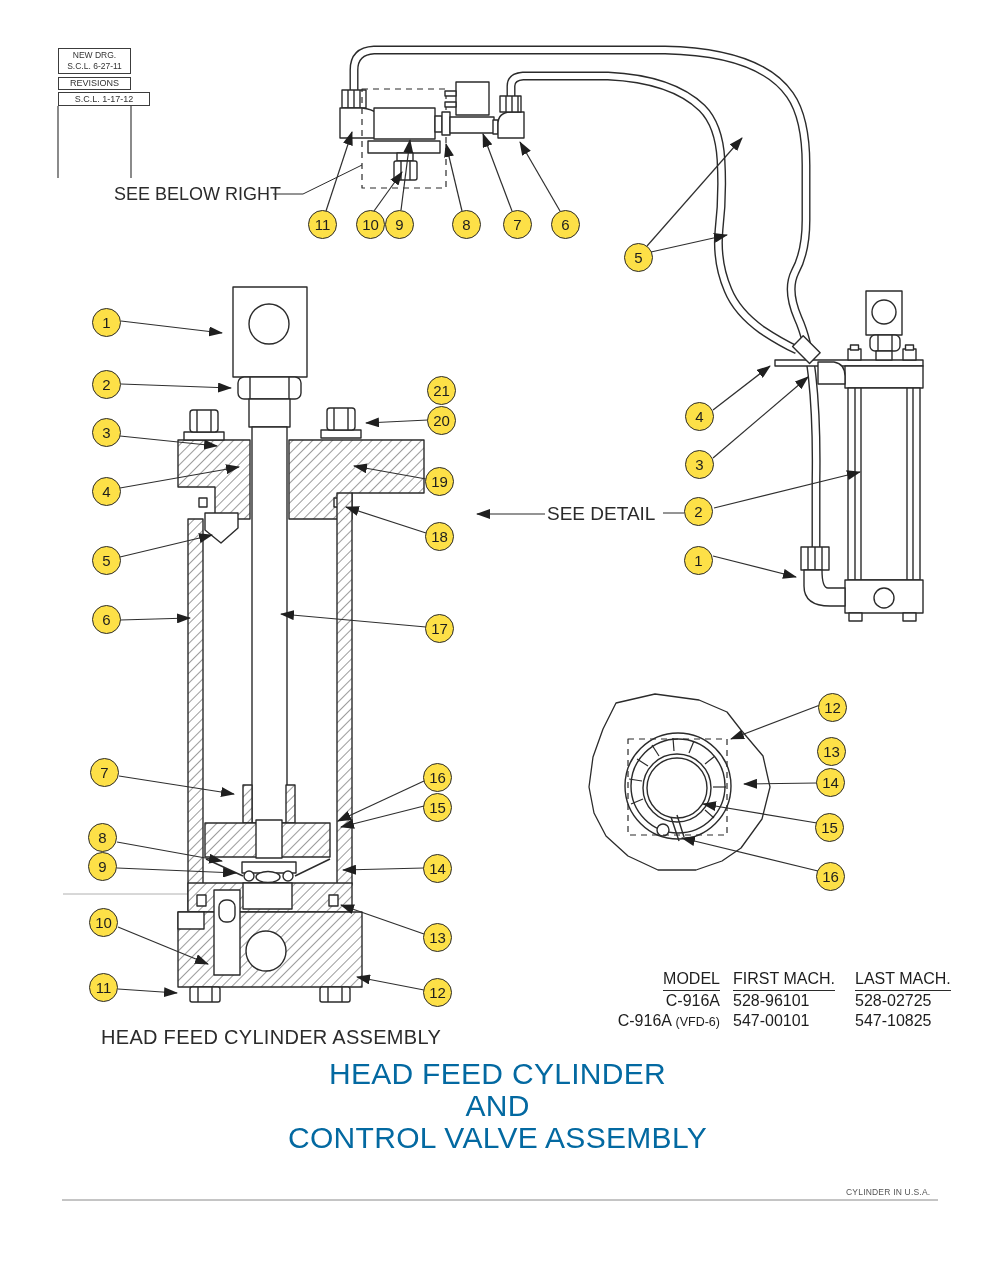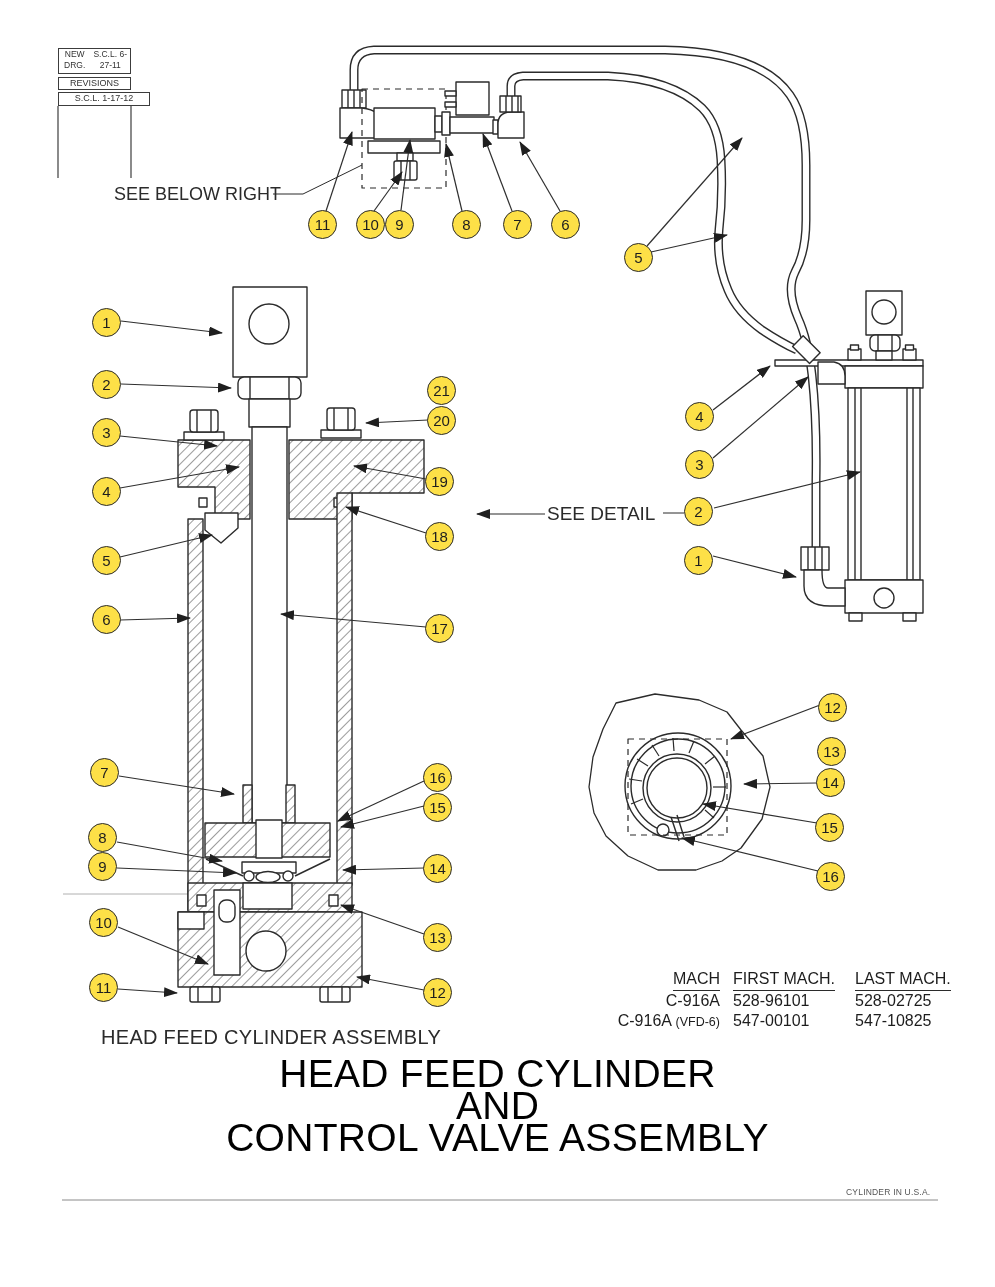--- a/index.html
+++ b/index.html
@@ -4,31 +4,31 @@
 <style>
   html,body{margin:0;padding:0;background:#e9e9e9;}
   #stage{position:relative;width:995px;height:1287px;background:#ffffff;margin:0 auto;
          font-family:"Liberation Sans",sans-serif;color:#222;overflow:hidden;}
   svg.layer{position:absolute;left:0;top:0;}
   .lbl{position:absolute;white-space:nowrap;color:#2b2b2b;}
   .co{position:absolute;width:29px;height:29px;border:1.6px solid #2b2b2b;border-radius:50%;
       background:#fde047;display:flex;align-items:center;justify-content:center;
       font-size:15px;color:#1e1e1e;box-sizing:border-box;z-index:5;}
   .revbox{position:absolute;border:1.2px solid #3c3c3c;box-sizing:border-box;text-align:center;
-      display:flex;justify-content:center;line-height:11px;color:#333;}
+      display:flex;flex-direction:column;justify-content:center;line-height:11px;color:#333;}
   #machtable{position:absolute;left:590px;top:969px;border-collapse:collapse;
       font-size:16px;color:#1d1d1d;table-layout:fixed;z-index:4;}
   #machtable td,#machtable th{padding:0;font-weight:normal;vertical-align:top;line-height:20px;}
   #machtable .c1{width:130px;text-align:right;}
   #machtable .c2{width:122px;text-align:left;padding-left:13px;}
   #machtable .c3{width:108px;text-align:left;}
   #machtable th span{display:inline-block;border-bottom:1.6px solid #2b2b2b;padding-bottom:1px;}
   .vfd{font-size:12.5px;}
   #title{position:absolute;left:0;top:1058px;width:995px;text-align:center;
-         font-size:39px;line-height:32px;color:#000000;letter-spacing:0.3px;z-index:4;}
+         font-size:30px;line-height:32px;color:#0369a1;letter-spacing:0.3px;z-index:4;}
   #docnum{position:absolute;left:0;top:1176px;width:995px;text-align:center;
           font-size:20px;color:#2a2a2a;z-index:4;}
   #printed{position:absolute;left:846px;top:1187px;font-size:8.5px;color:#555;
            letter-spacing:0.2px;z-index:4;}
 </style>
 </head>
 <body>
 
 <div id="stage">
 
@@ -328,21 +328,21 @@
 
   <div class="co" style="left:818px;top:693px">12</div>
   <div class="co" style="left:817px;top:737px">13</div>
   <div class="co" style="left:816px;top:768px">14</div>
   <div class="co" style="left:815px;top:813px">15</div>
   <div class="co" style="left:816px;top:862px">16</div>
 
   <table id="machtable">
     <tbody>
         <tr>
-      <th class="c1"><span>MACH</span></th>
+      <th class="c1"><span>MODEL</span></th>
       <th class="c2"><span>FIRST MACH.</span></th>
       <th class="c3"><span>LAST MACH.</span></th>
     </tr>
     <tr>
       <td class="c1"><span>C-916A</span></td>
       <td class="c2">528-96101</td>
       <td class="c3">528-02725</td>
     </tr>
     <tr>
       <td class="c1">

